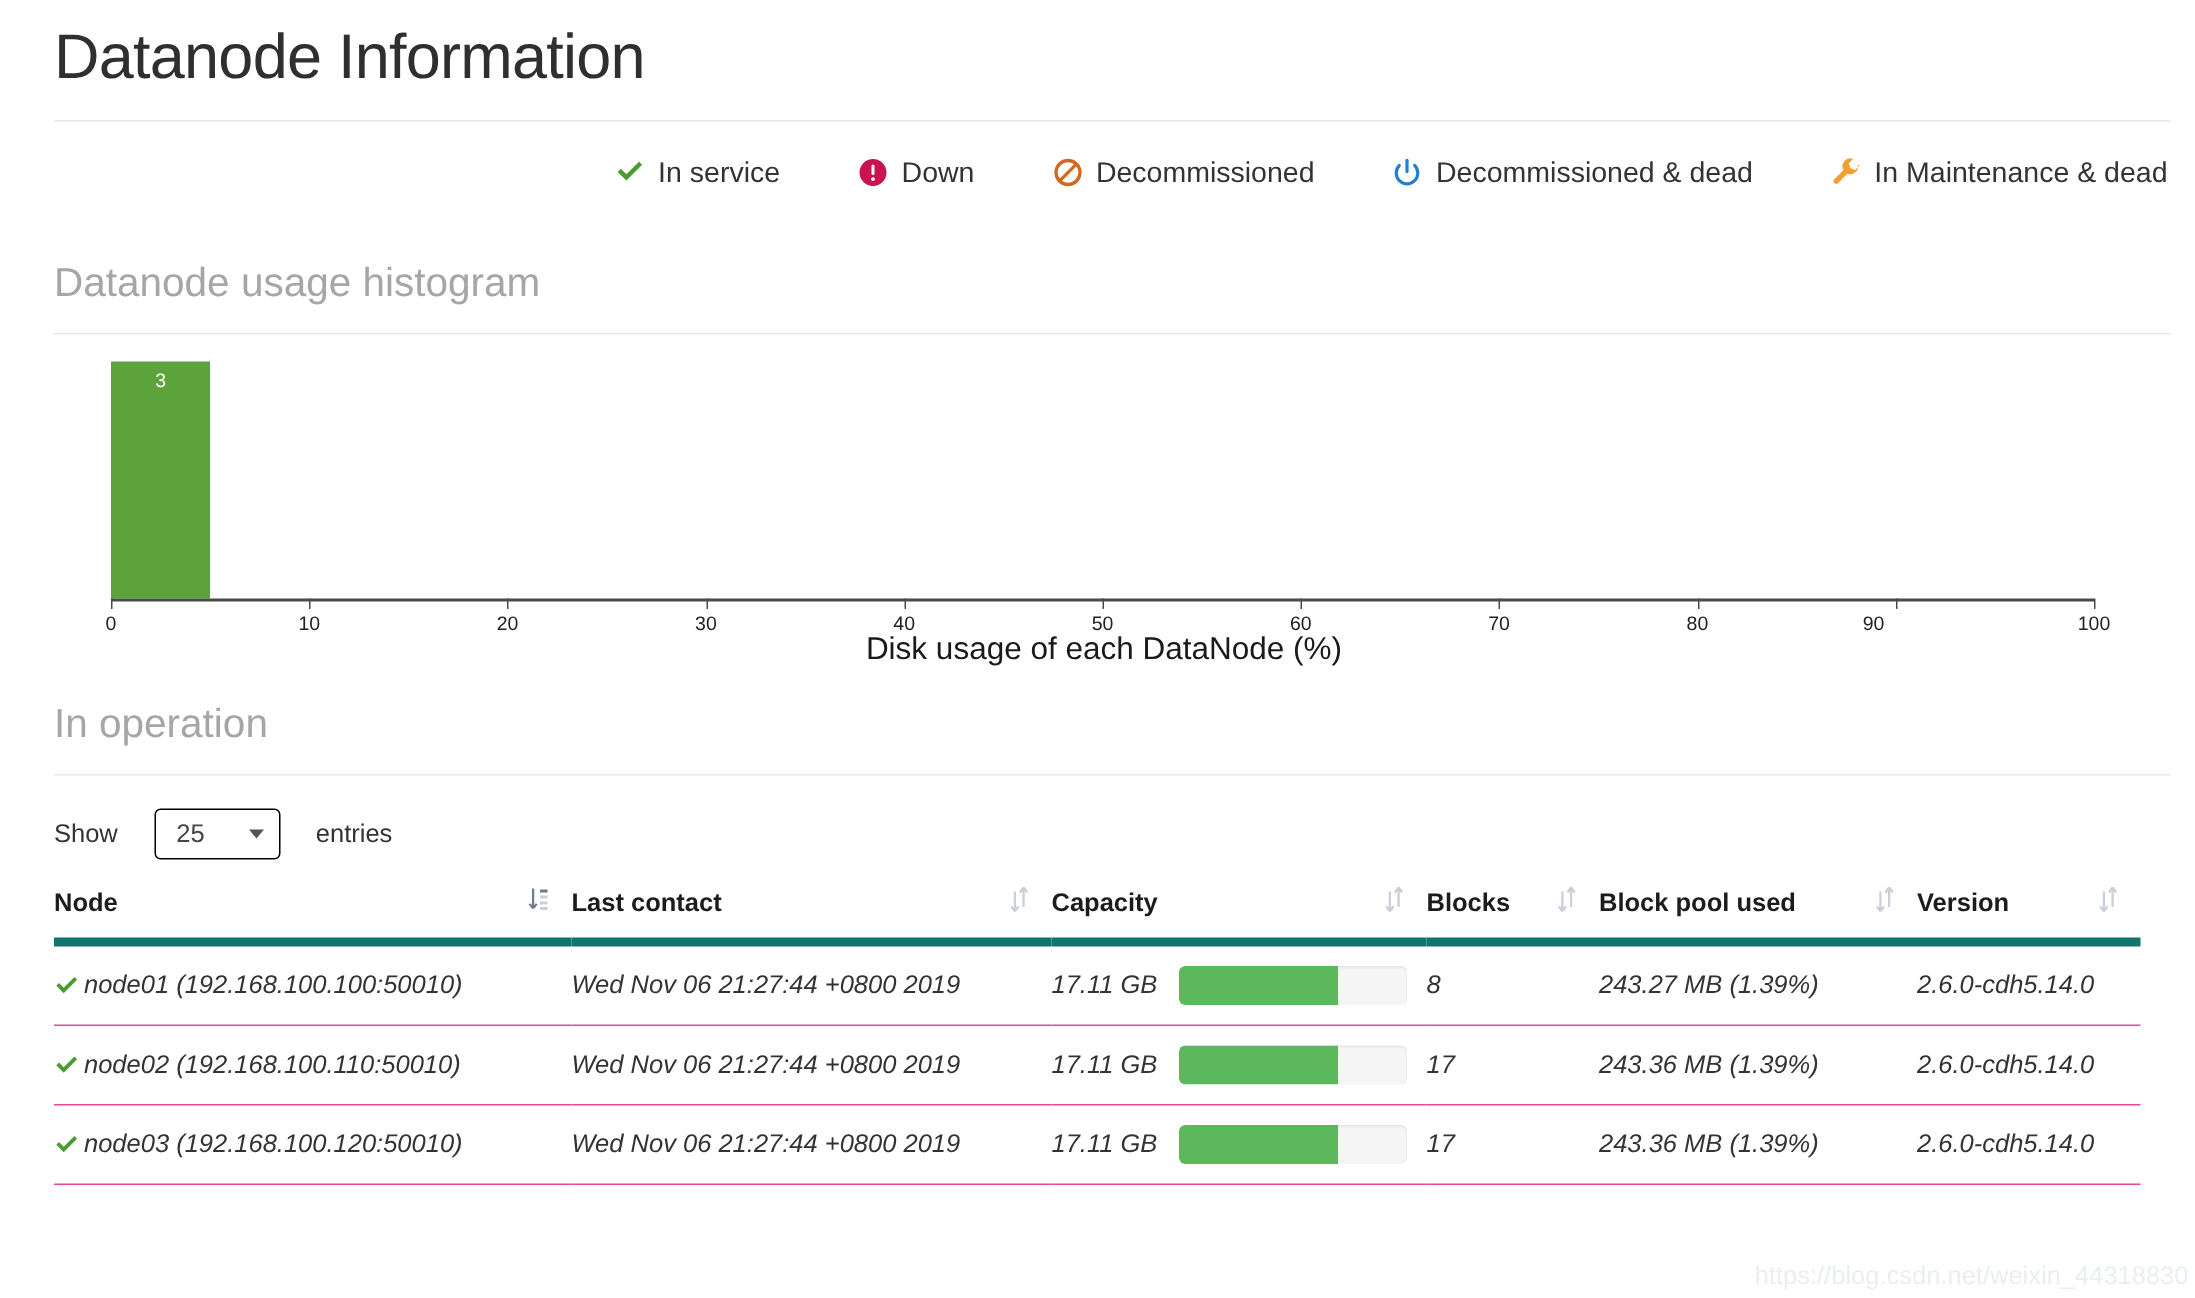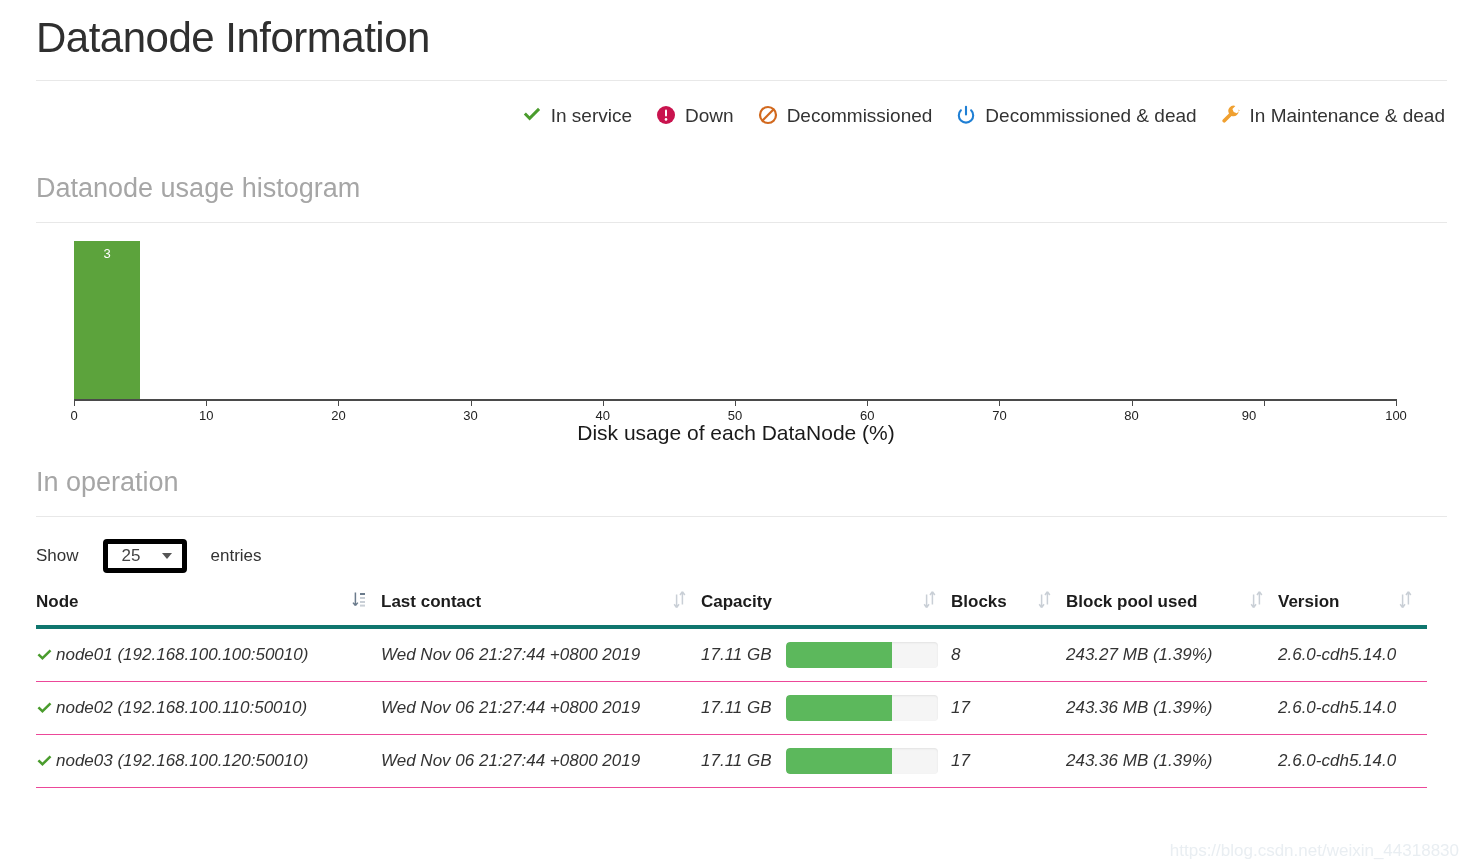--- a/index.html
+++ b/index.html
@@ -30,21 +30,21 @@
     border-top: 1px solid #e8e8e8;
     margin: 0 0 0 36px;
     width: 1411px;
   }
 
   
   .legend {
     display: flex;
     align-items: center;
     justify-content: flex-end;
-    gap: 24px;
+    gap: 52px;
     padding: 24px 18px 0 0;
     font-size: 19px;
     color: #333333;
   }
   .legend-item {
     display: flex;
     align-items: center;
     gap: 9px;
     white-space: nowrap;
   }
@@ -141,21 +141,21 @@
     display: flex;
     align-items: center;
     gap: 24px;
     font-size: 17px;
     color: #333333;
   }
   .select-box {
     position: relative;
     width: 84px;
     height: 34px;
-    border: 5px solid #000000;
+    border: 1px solid #000000;
     border-radius: 4px;
     background: #ffffff;
     font-size: 17px;
     color: #444444;
     display: flex;
     align-items: center;
     padding-left: 14px;
     box-sizing: border-box;
   }
   .select-caret {
@@ -193,21 +193,21 @@
     border-collapse: collapse;
     margin-top: 18px;
     font-size: 17px;
   }
   table.dn thead th {
     text-align: left;
     font-weight: bold;
     font-size: 17px;
     color: #1c1c1c;
     padding: 0 0 12px 0;
-    border-bottom: 4px solid #0f766e;
+    border-bottom: 6px solid #0f766e;
     vertical-align: bottom;
     position: relative;
   }
   table.dn tbody td {
     padding: 13px 0 13px 0;
     border-bottom: 1px solid #ec4899;
     color: #333333;
     vertical-align: middle;
     white-space: nowrap;
     font-style: italic;

